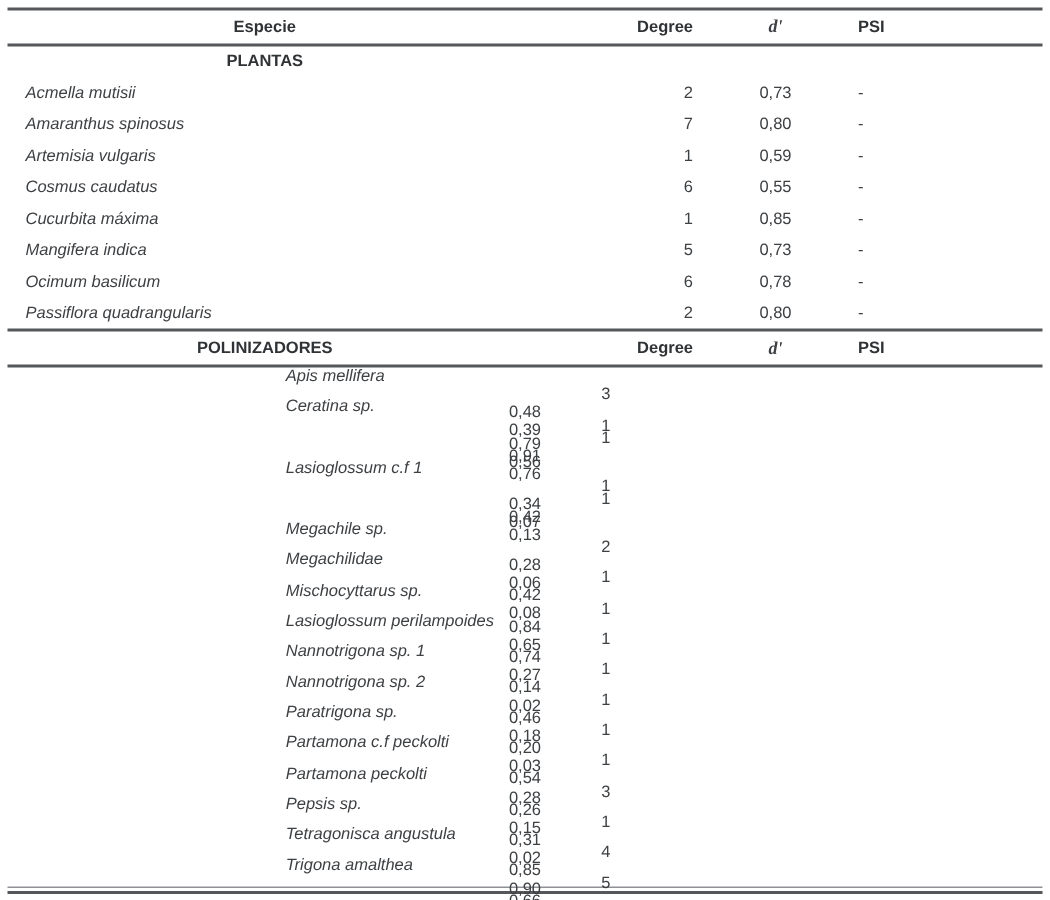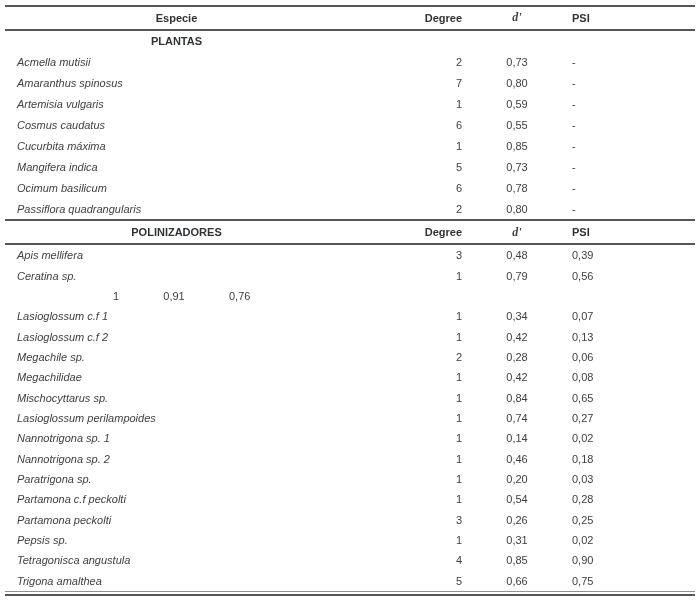--- a/index.html
+++ b/index.html
@@ -22,21 +22,21 @@
   .c-d       { width: 110px; text-align: center; }
   .c-psi     { flex: 1; text-align: left; }
   .hdr .c-species { padding-left: 0; text-align: center; }
   .bold { font-weight: 700; color: var(--heading, #303336); }
   .dprime-hdr { font-family: "Liberation Serif", serif; font-style: italic; font-weight: 700; font-size: 12px; }
   .species-name { font-style: italic; color: var(--text, #3e4144); }
   .h-top     { height: 22px; }
   .h-section { height: 21px; }
   .h-poli    { height: 22px; }
   .plant-row { height: 20.9px; }
-  .poll-row  { height: 20.35px; }
+  .poll-row  { height: 20.35px; flex-direction: column; }
   .bottom-thin  { height: 0; border-top: 1px solid #8f9194; }
   .bottom-thick { height: 0; border-top: 2.5px solid var(--rule, #55575a); margin-top: 2px; }
 </style>
 </head>
 <body style="--text: #3e4144; --heading: #303336; --rule: #55575a; --background: #ffffff;">
 
 <div class="page">
   <div class="table">
 
     <div class="rule"></div>
@@ -134,21 +134,20 @@
       <div class="cell c-d">0,91</div>
       <div class="cell c-psi">0,76</div>
     </div>
     <div class="row poll-row">
       <div class="cell c-species species-name">Lasioglossum c.f 1</div>
       <div class="cell c-degree">1</div>
       <div class="cell c-d">0,34</div>
       <div class="cell c-psi">0,07</div>
     </div>
     <div class="row poll-row">
-      <div class="cell c-species species-name">Lasioglossum c.f 2</div>
       <div class="cell c-degree">1</div>
       <div class="cell c-d">0,42</div>
       <div class="cell c-psi">0,13</div>
     </div>
     <div class="row poll-row">
       <div class="cell c-species species-name">Megachile sp.</div>
       <div class="cell c-degree">2</div>
       <div class="cell c-d">0,28</div>
       <div class="cell c-psi">0,06</div>
     </div>
@@ -191,21 +190,21 @@
     <div class="row poll-row">
       <div class="cell c-species species-name">Partamona c.f peckolti</div>
       <div class="cell c-degree">1</div>
       <div class="cell c-d">0,54</div>
       <div class="cell c-psi">0,28</div>
     </div>
     <div class="row poll-row">
       <div class="cell c-species species-name">Partamona peckolti</div>
       <div class="cell c-degree">3</div>
       <div class="cell c-d">0,26</div>
-      <div class="cell c-psi">0,25</div>
+      <div class="cell c-psi">0,15</div>
     </div>
     <div class="row poll-row">
       <div class="cell c-species species-name">Pepsis sp.</div>
       <div class="cell c-degree">1</div>
       <div class="cell c-d">0,31</div>
       <div class="cell c-psi">0,02</div>
     </div>
     <div class="row poll-row">
       <div class="cell c-species species-name">Tetragonisca angustula</div>
       <div class="cell c-degree">4</div>

